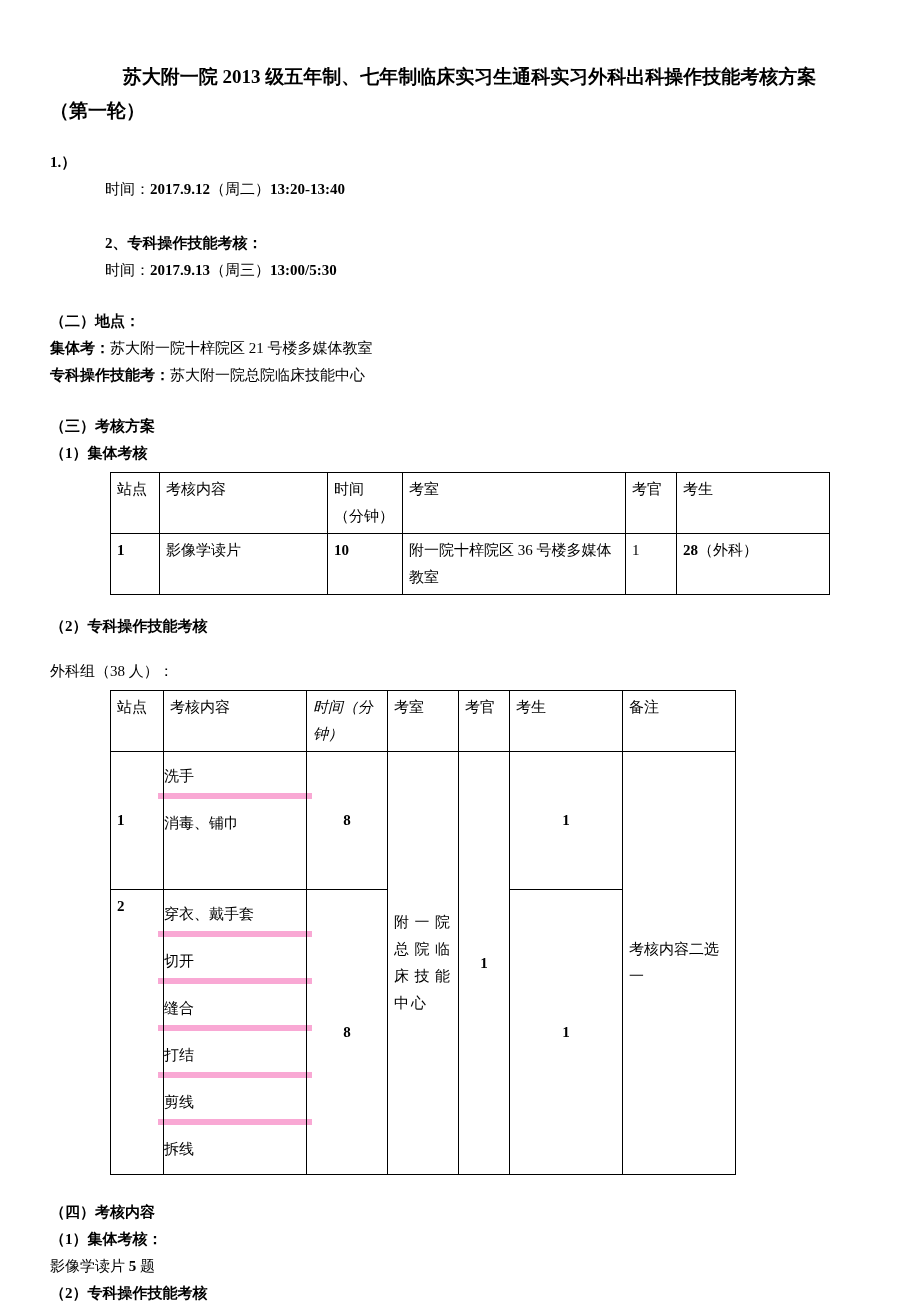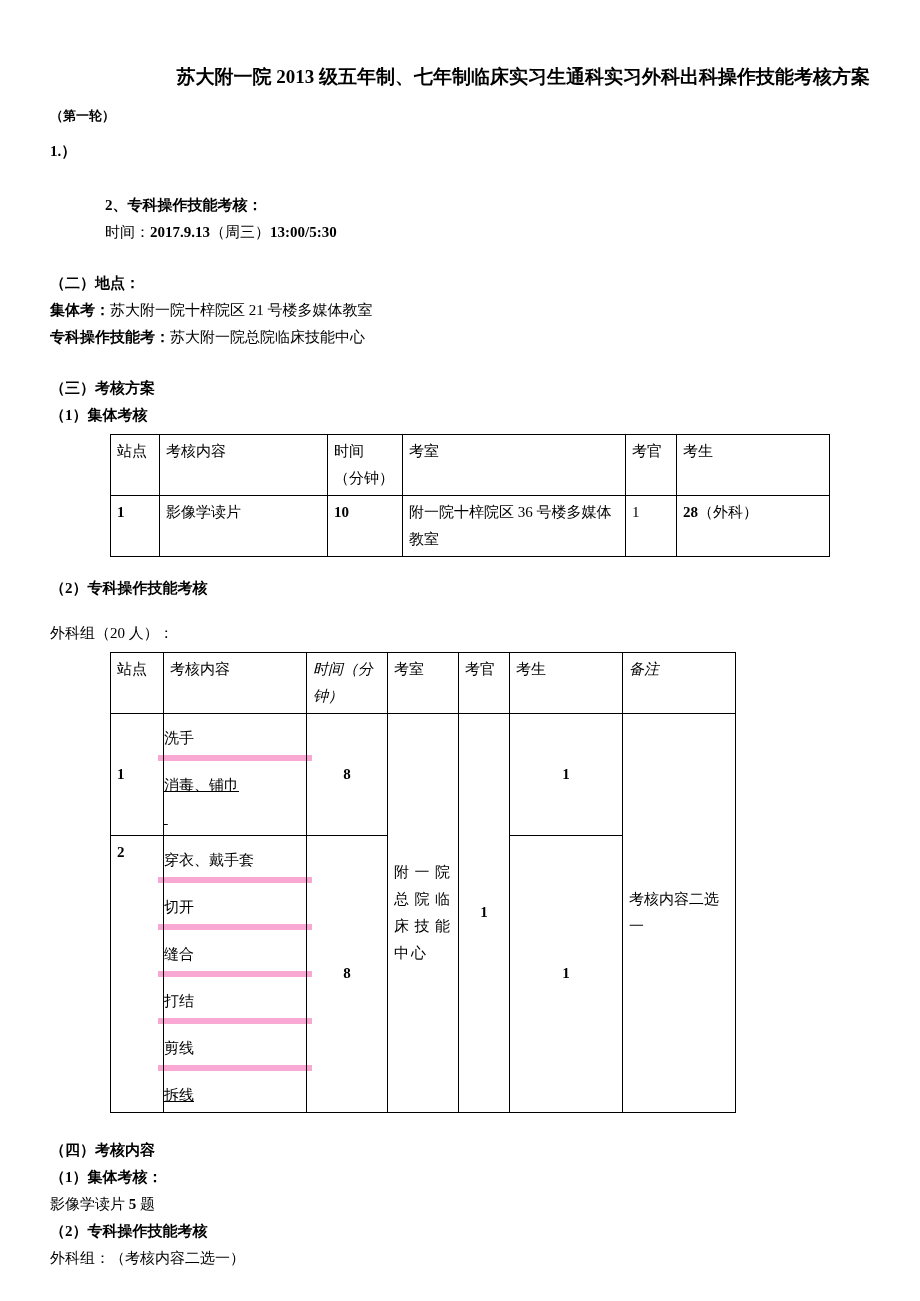--- a/index.html
+++ b/index.html
@@ -9,28 +9,27 @@
     color: #000;
     background: #fff;
     width: 920px;
     margin: 0;
     padding: 60px 50px 40px 50px;
     box-sizing: border-box;
   }
   .title {
     font-size: 19px;
     font-weight: bold;
-    text-align: right;
-    margin-bottom: 10px;
+    text-align: center;
     text-indent: 1em;
   }
   .subtitle {
-    font-size: 13px;
+    font-size: 19px;
     font-weight: bold;
-    margin-bottom: 10px;
+    margin-bottom: 21px;
   }
   .bold { font-weight: bold; }
   .indent1 { padding-left: 55px; }
   .section { margin-top: 24px; }
   table {
     border-collapse: collapse;
     margin-left: 60px;
     margin-top: 5px;
   }
   td, th {
@@ -46,34 +45,37 @@
   .tbl1 .c3 { width: 62px; }
   .tbl1 .c4 { width: 210px; }
   .tbl1 .c5 { width: 38px; }
   .tbl1 .c6 { width: 140px; }
   .tbl2 .c1 { width: 40px; }
   .tbl2 .c2 { width: 130px; }
   .tbl2 .c3 { width: 68px; font-style: italic; }
   .tbl2 .c4 { width: 58px; text-align: justify; }
   .tbl2 .c5 { width: 38px; }
   .tbl2 .c6 { width: 100px; }
-  .tbl2 .c7 { width: 100px; font-style: italic; }
+  .tbl2 .c7 { width: 100px; }
   .center { text-align: center; }
   .vmid { vertical-align: middle; }
   .inner-border-bottom { border-bottom: 6px solid #f9a8d4; display:block; margin: 8px -6px; padding: 3px 6px;}
-  .inner-no-border { display:block; margin: 0 -6px; padding: 3px 6px; text-decoration: underline;}
+  .inner-no-border { display:block; margin: 8px -6px; padding: 3px 6px;}
 </style>
 </head>
 <body>
 
 <div class="title">苏大附一院 2013 级五年制、七年制临床实习生通科实习外科出科操作技能考核方案</div>
 <div class="subtitle">（第一轮）</div>
 <div class="bold">1.）</div>
 
 <div class="indent1">
+  <div>
+    <span>时间：</span><span class="bold">2017.9.12</span><span>（周二）</span><span class="bold">13:20-13:40</span>
+  </div>
   <br>
   <div>
     <span class="bold">2、专科操作技能考核：</span>
   </div>
   <div>
     <span>时间：</span><span class="bold">2017.9.13</span><span>（周三）</span><span class="bold">13:00/5:30</span>
   </div>
 </div>
 
 <div class="section">
@@ -105,21 +107,21 @@
       <td>影像学读片</td>
       <td class="bold">10</td>
       <td>附一院十梓院区 36 号楼多媒体教室</td>
       <td>1</td>
       <td><span class="bold">28</span><span>（外科）</span></td>
     </tr>
   </tbody>
     </table>
 
   <div class="bold" style="margin-top:18px">（2）专科操作技能考核</div>
-  <div style="margin-top:18px">外科组（20 人）：</div>
+  <div style="margin-top:18px">外科组（38 人）：</div>
 
   <table class="tbl2">
     <tbody>
         <tr>
       <td class="c1">站点</td>
       <td class="c2">考核内容</td>
       <td class="c3">时间（分钟）</td>
       <td class="c4">考室</td>
       <td class="c5">考官</td>
       <td class="c6">考生</td>

